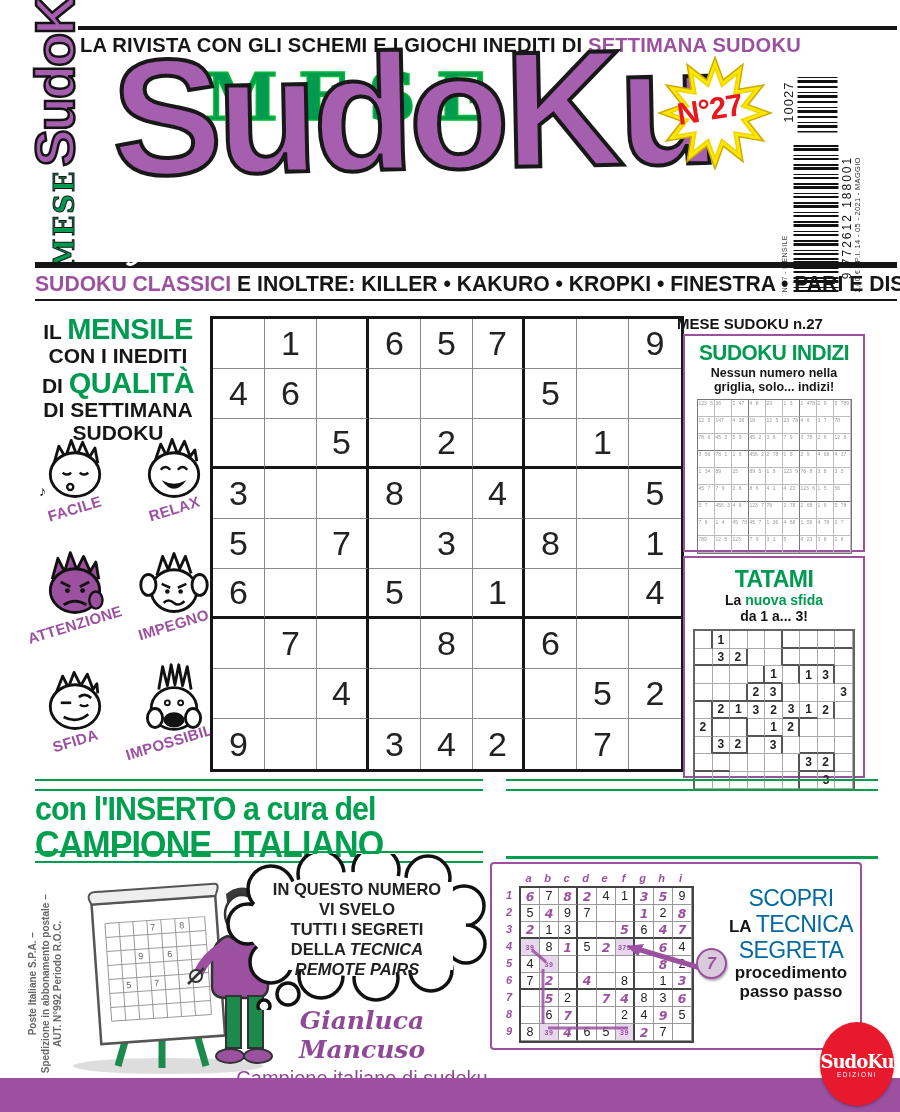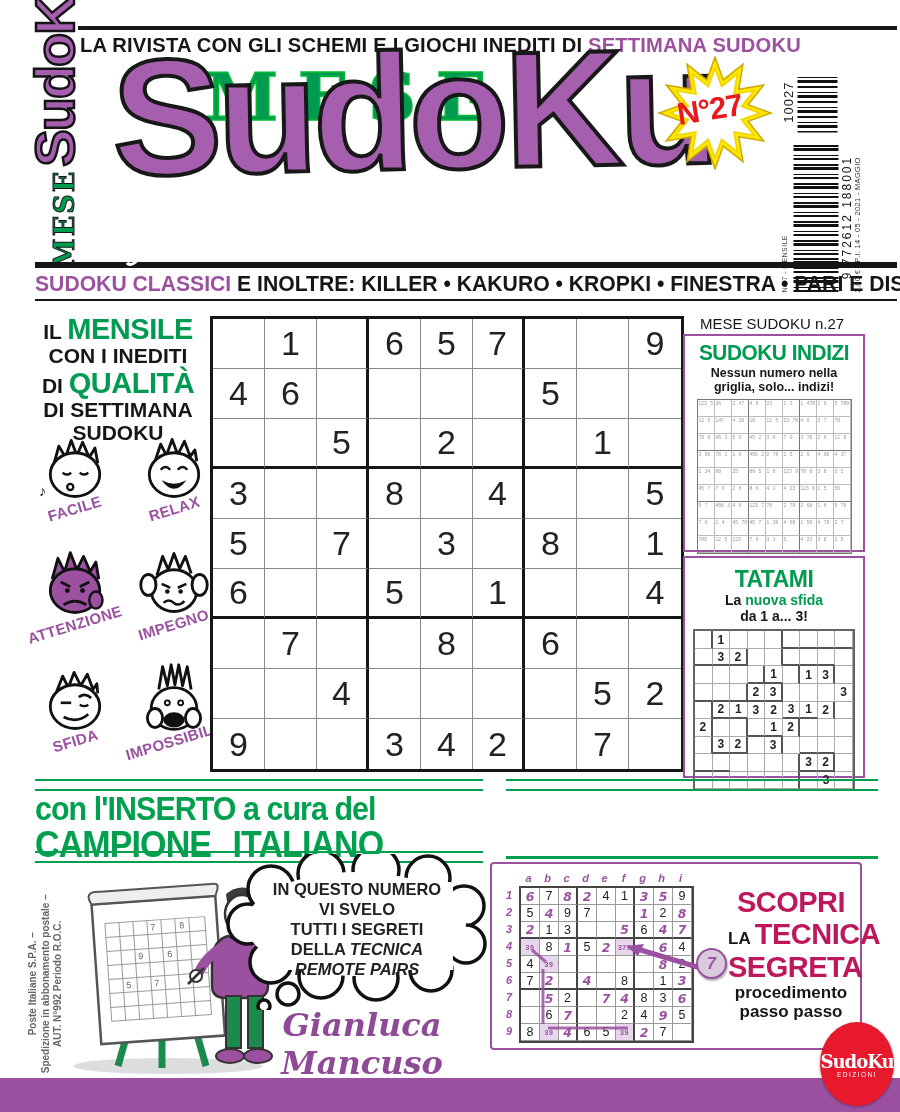--- a/index.html
+++ b/index.html
@@ -64,21 +64,21 @@
   .main-grid{left:210px;top:316px;width:468px;height:450px;border:3px solid #161616;display:grid;
              grid-template-columns:repeat(9,1fr);grid-template-rows:repeat(9,1fr);background:#fff}
   .main-grid .cell{border-right:1px solid #8a8a8a;border-bottom:1px solid #8a8a8a;display:flex;
                    align-items:center;justify-content:center;font-size:34px;color:#222}
   .main-grid .cell.vt{border-right:3px solid #161616}
   .main-grid .cell.hb{border-bottom:3px solid #161616}
   .main-grid .cell:nth-child(9n){border-right:none}
   .main-grid .cell:nth-last-child(-n+9){border-bottom:none}
 
   
-  .rc-heading{left:683px;top:315px;width:178px;text-align:center;font-weight:normal;font-size:15px;color:#161616}
+  .rc-heading{left:661px;top:315px;width:178px;text-align:center;font-weight:bold;font-size:15px;color:#161616}
   .panel{border:2.5px solid #9b51a0;background:#fff}
   .indizi{left:683px;top:334px;width:178px;height:214px;text-align:center}
   .indizi-title{color:#009a50;font-weight:bold;font-size:21.5px;margin-top:5px;letter-spacing:-.5px;transform:scaleX(.97)}
   .indizi-sub{font-weight:bold;font-size:12.5px;line-height:1.15;color:#161616}
   .igrid{margin:4px auto 0;width:153px;height:153px;border:1.5px solid #777;display:grid;
          grid-template-columns:repeat(9,1fr);grid-template-rows:repeat(9,1fr)}
   .igrid .cell{border-right:.5px solid #bbb;border-bottom:.5px solid #bbb;overflow:hidden;
                font-size:5px;line-height:1.15;color:#9a9a9a;text-align:left;padding:1px 0 0 1px;word-spacing:2px}
   .igrid .cell.vt{border-right:1px solid #777}.igrid .cell.hb{border-bottom:1px solid #777}
   .tatami{left:683px;top:556px;width:178px;height:218px;text-align:center}
@@ -111,21 +111,21 @@
   
   .postal{left:26px;top:880px;width:36px;height:190px}
   .postal-in{position:absolute;left:-78px;top:85px;width:196px;transform:rotate(-90deg);font-size:10px;
              color:#666;line-height:1.25;text-align:center;font-weight:bold}
   .cartoon{left:58px;top:866px;width:234px;height:214px}
   .bubble{left:226px;top:854px;width:262px;height:156px}
   .bubble-text{position:absolute;left:22px;top:26px;width:218px;text-align:center;font-weight:bold;
                font-size:17px;line-height:1.18;color:#222;transform:scaleX(.97)}
   .bubble-text .em{font-style:italic}
   .author{left:236px;top:1006px;width:252px;text-align:center;color:#8e4a96}
-  .author-name{font-family:"DejaVu Serif",serif;font-weight:bold;font-style:italic;font-size:32px;color:#8e4a96}
+  .author-name{font-family:"DejaVu Serif",serif;font-weight:bold;font-style:italic;font-size:25px;color:#8e4a96}
   .author-sub{font-size:20px;line-height:1.2;margin-top:2px}
 
   
   .techbox{left:490px;top:862px;width:368px;height:184px;border:2px solid #9b51a0;border-radius:4px;background:#fff}
   .mgwrap{position:absolute;left:14px;top:8px}
   .mg-collabels{display:grid;grid-template-columns:repeat(9,19px);margin-left:13px;height:14px}
   .mg-collabels div{color:#9b51a0;font-weight:bold;font-size:11px;text-align:center;font-style:italic}
   .mg-body{display:flex}
   .mg-rowlabels{display:grid;grid-template-rows:repeat(9,17px);width:13px}
   .mg-rowlabels div{color:#9b51a0;font-weight:bold;font-size:11px;font-style:italic;display:flex;align-items:center}
@@ -135,21 +135,21 @@
                justify-content:center;font-size:12.5px;color:#222}
   .mgrid .cell.vt{border-right:2px solid #444}.mgrid .cell.hb{border-bottom:2px solid #444}
   .mgrid .cell.pv{color:#9b51a0;font-weight:bold;font-style:italic;font-family:"DejaVu Sans",sans-serif}
   .mgrid .cell.hv{background:#e6d7ec;color:#9b51a0;font-size:7px;font-weight:bold;letter-spacing:.5px}
   .tech-overlay{position:absolute;left:14px;top:8px;width:250px;height:180px;pointer-events:none}
   .badge7{position:absolute;left:204px;top:84px;width:27px;height:27px;border-radius:50%;background:#d9cadd;
           border:2px solid #9b51a0;color:#9b51a0;font-weight:bold;font-style:italic;font-size:16px;
           display:flex;align-items:center;justify-content:center;box-shadow:1px 2px 2px rgba(0,0,0,.3)}
   .scopri{position:absolute;left:236px;top:22px;width:126px;text-align:center;line-height:1.12}
   .scopri div{white-space:nowrap}
-  .scopri .p{color:#be185d;font-weight:bold;font-size:29px;letter-spacing:-.5px}
+  .scopri .p{color:#0369a1;font-weight:normal;font-size:23px;letter-spacing:-.5px}
   .scopri .k{color:#161616;font-weight:bold;font-size:17px}
   .scopri .sm{font-size:17px;font-weight:bold;color:#161616}
 
   
   .foot-band{left:0;top:1078px;width:900px;height:34px;background:#9b51a0}
   .pub-logo{left:820px;top:1022px;width:74px;height:84px;border-radius:50%;background:#e8192c;z-index:5;
             display:flex;flex-direction:column;align-items:center;justify-content:center;box-shadow:0 1px 3px rgba(0,0,0,.35)}
   .pub-name{color:#fff;font-family:"DejaVu Serif",serif;font-weight:bold;font-size:18px;letter-spacing:-1px}
   .pub-sub{color:#fff;font-size:6.5px;letter-spacing:1.5px;margin-top:-1px}
 </style>

